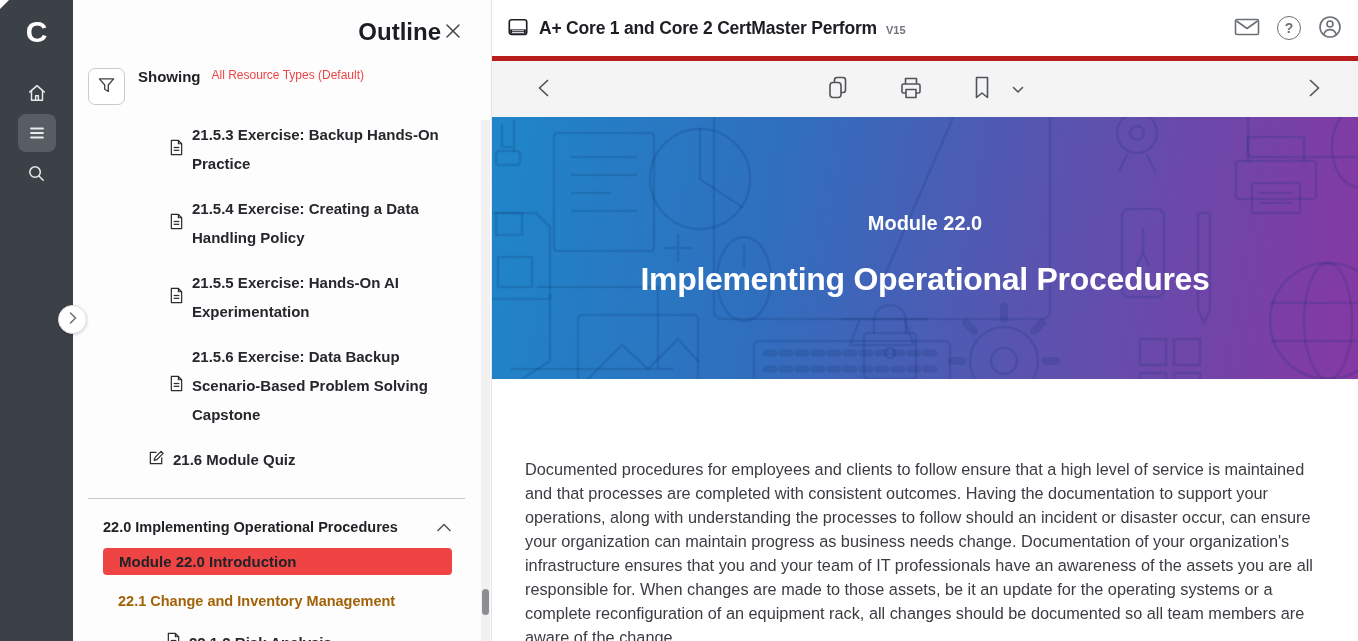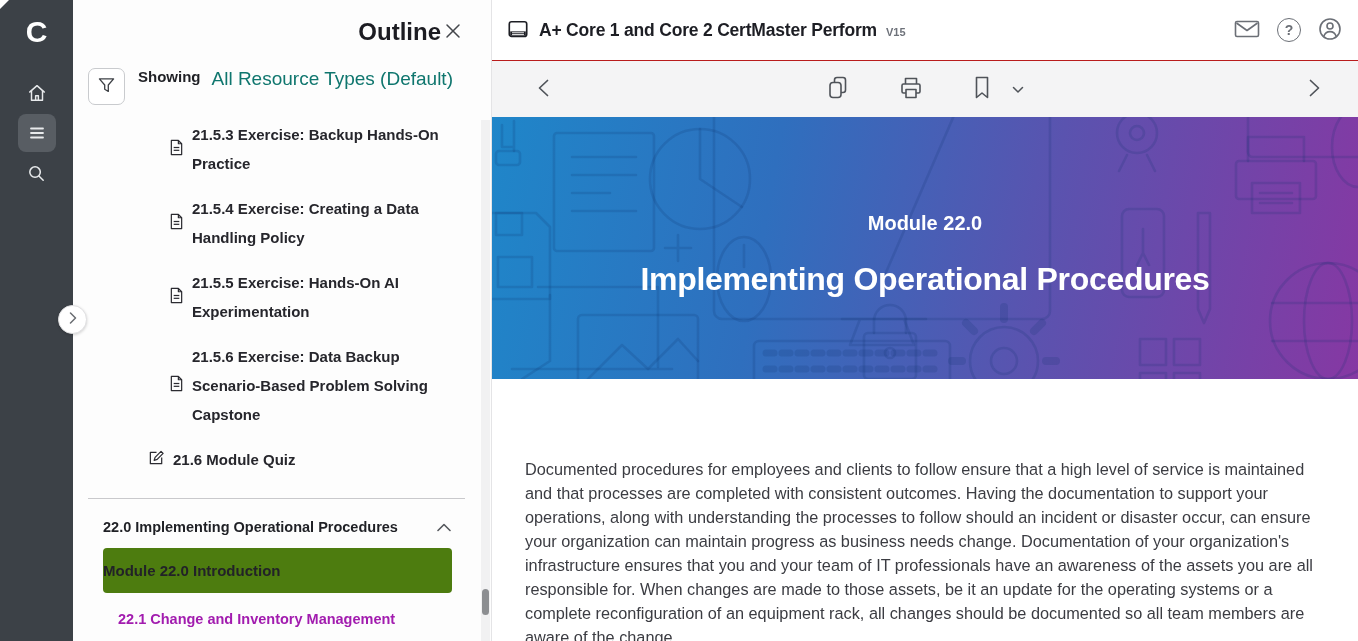--- a/index.html
+++ b/index.html
@@ -24,56 +24,56 @@
   .outline-panel { position:relative; width:419px; flex:0 0 419px; height:641px; background:#fdfdfd;
     border-right:1px solid #e4e4e6; color:#26262c; overflow:hidden; }
   .outline-header { display:flex; align-items:center; justify-content:flex-end;
     padding:18px 26px 0 15px; }
   .outline-title { font-size:24px; font-weight:700; color:#1c1c22; }
   .close-btn { background:none; border:none; color:#44474c; cursor:pointer; padding:2px; }
   .filter-row { display:flex; align-items:flex-start; margin:22px 0 0 15px; }
   .filter-btn { width:37px; height:37px; background:#fff; border:1px solid #c9cbce; border-radius:7px;
     display:flex; align-items:center; justify-content:center; color:#3d4045; cursor:pointer; }
   .showing { font-size:15px; font-weight:700; color:#1f2025; margin-left:13px; }
-  .filter-value { font-size:19px; color:#0f766e; margin-left:11px; }
+  .filter-value { font-size:12px; color:#ef4444; margin-left:11px; }
 
   .tree { margin-top:15px; }
   .leaf { display:flex; align-items:center; margin:0 0 16px 96px; cursor:pointer; }
   .leaf .doc-ic { flex:0 0 16px; color:#2b2b31; margin-right:7px; }
   .leaf .lbl { font-size:15px; font-weight:600; line-height:29px; color:#26262c; width:256px; }
   .leaf.quiz { margin-left:75px; }
   .leaf.quiz .doc-ic { flex-basis:18px; }
 
   .divider { height:1px; background:#c9c9cc; margin:24px 26px 0 15px; }
 
   .section-row { display:flex; align-items:center; justify-content:space-between;
     margin:19px 40px 0 30px; cursor:pointer; }
   .section-label { font-size:14.5px; font-weight:700; color:#1f2025; white-space:nowrap; }
   .section-row .chev { color:#55585d; }
 
-  .intro-row { margin:12px 0 0 30px; width:349px; height:45px; background:#4d7c0f; border-radius:4px;
-    display:flex; align-items:center; padding-left:0; cursor:pointer; }
+  .intro-row { margin:12px 0 0 30px; width:349px; height:27px; background:#ef4444; border-radius:4px;
+    display:flex; align-items:center; padding-left:16px; cursor:pointer; }
   .intro-row .lbl { font-size:15px; font-weight:600; color:#222228; }
   .subhead-row { margin:17px 0 0 45px; cursor:pointer; }
-  .subhead-row .lbl { font-size:14.5px; font-weight:700; color:#a21caf; white-space:nowrap; }
+  .subhead-row .lbl { font-size:14.5px; font-weight:700; color:#a16207; white-space:nowrap; }
   .leaf.lvl2 { margin:18px 0 0 93px; }
   .leaf.lvl2 .lbl { width:270px; }
 
   
   .scroll-track { position:absolute; right:1px; top:120px; bottom:0; width:9px; background:#f1f1f2; }
   .scroll-thumb { position:absolute; top:469px; left:1px; width:7px; height:26px; background:#8c8e91; border-radius:4px; }
 
   
   .expander { position:absolute; left:58px; top:305px; width:29px; height:29px; border-radius:50%;
     background:#fff; border:1px solid #e0e0e2; box-shadow:0 1px 3px rgba(0,0,0,.18); z-index:9;
     display:flex; align-items:center; justify-content:center; color:#6a6d72; cursor:pointer; }
 
   
   .main { position:relative; flex:1 1 auto; height:641px; background:#fff; overflow:hidden; }
-  .app-header { height:61px; background:#fff; border-bottom:1px solid #b91c1c;
+  .app-header { height:61px; background:#fff; border-bottom:5px solid #b91c1c;
     display:flex; align-items:center; padding:0 16px 0 15px; }
   .hdr-book { color:#1d1e24; margin-right:10px; display:flex; }
   .hdr-title { font-size:17.5px; font-weight:700; color:#1d1e24; letter-spacing:-0.2px; white-space:nowrap; }
   .hdr-version { font-size:11px; font-weight:600; color:#6e727a; margin-left:9px; margin-top:3px; }
   .hdr-right { margin-left:auto; display:flex; align-items:center; gap:17px; color:#6b6f76; }
   .hdr-ic { background:none; border:none; color:#6b6f76; cursor:pointer; display:flex; padding:0; }
   .help-wrap { position:relative; width:24px; height:24px; }
   .help-wrap .ring { position:absolute; inset:0; border:1.6px solid #6b6f76; border-radius:50%; }
   .help-wrap .q { position:absolute; inset:0; display:flex; align-items:center; justify-content:center;
     font-size:14px; font-weight:600; color:#6b6f76; }

